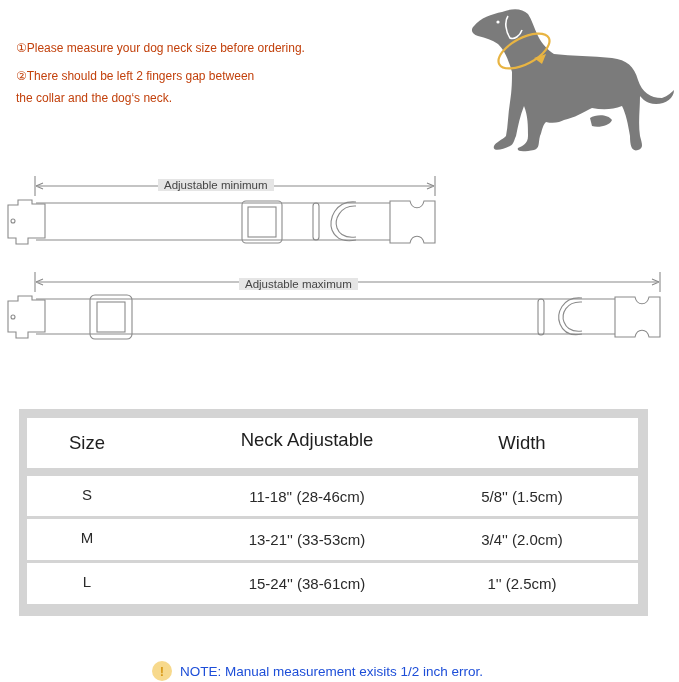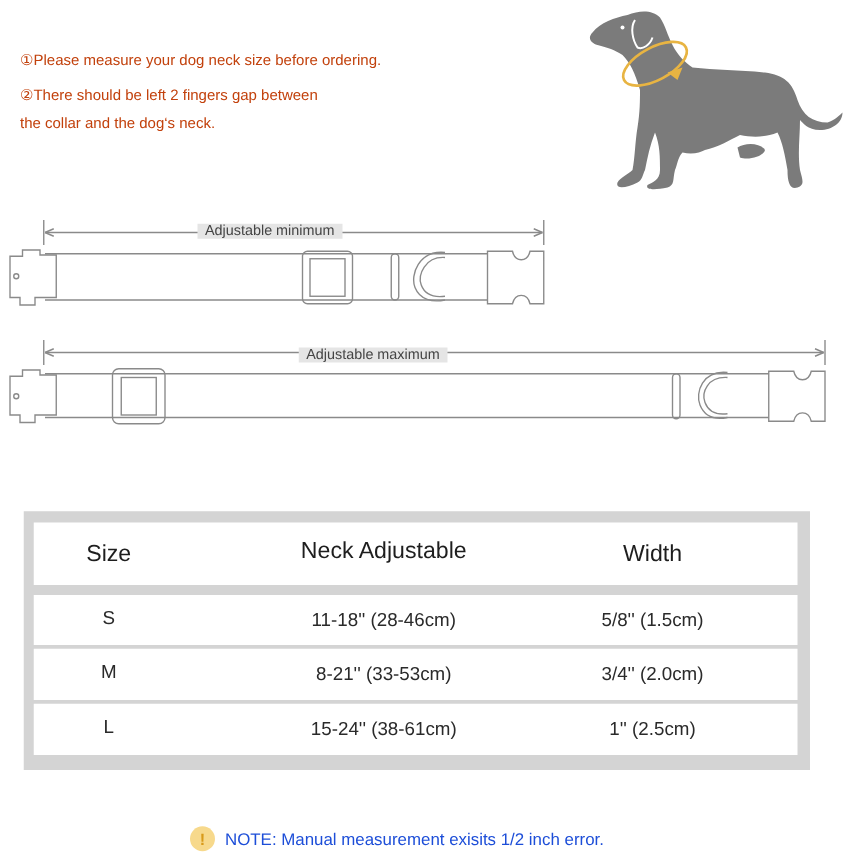--- a/index.html
+++ b/index.html
@@ -90,21 +90,21 @@
     <div class="cell c2" style="top:11px;">Neck Adjustable</div>
     <div class="cell c3" style="top:14px;">Width</div>
   </div>
   <div class="tbl-row body-row" style="top:67px; height:40px;">
     <div class="cell c1" style="top:10px;">S</div>
     <div class="cell c2" style="top:12px;">11-18'' (28-46cm)</div>
     <div class="cell c3" style="top:12px;">5/8'' (1.5cm)</div>
   </div>
   <div class="tbl-row body-row" style="top:110px; height:41px;">
     <div class="cell c1" style="top:10px;">M</div>
-    <div class="cell c2" style="top:12px;">8-21'' (33-53cm)</div>
+    <div class="cell c2" style="top:12px;">13-21'' (33-53cm)</div>
     <div class="cell c3" style="top:12px;">3/4'' (2.0cm)</div>
   </div>
   <div class="tbl-row body-row" style="top:154px; height:41px;">
     <div class="cell c1" style="top:10px;">L</div>
     <div class="cell c2" style="top:12px;">15-24'' (38-61cm)</div>
     <div class="cell c3" style="top:12px;">1'' (2.5cm)</div>
   </div>
 </div>
 
 <div class="abs note">

